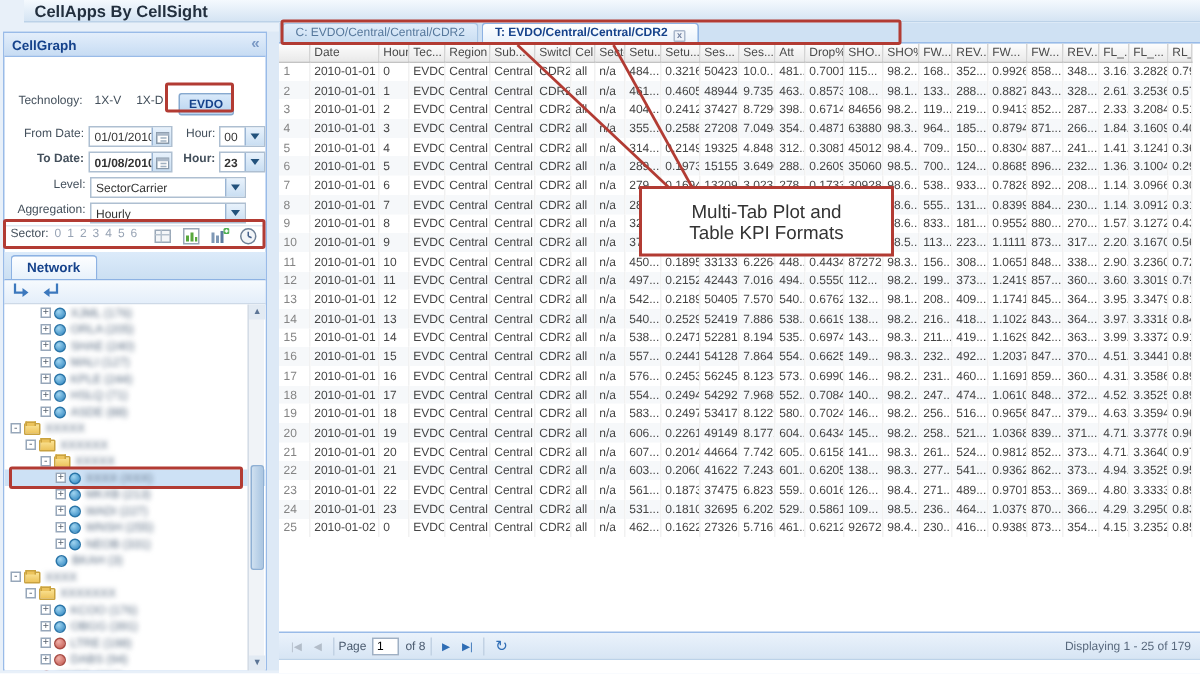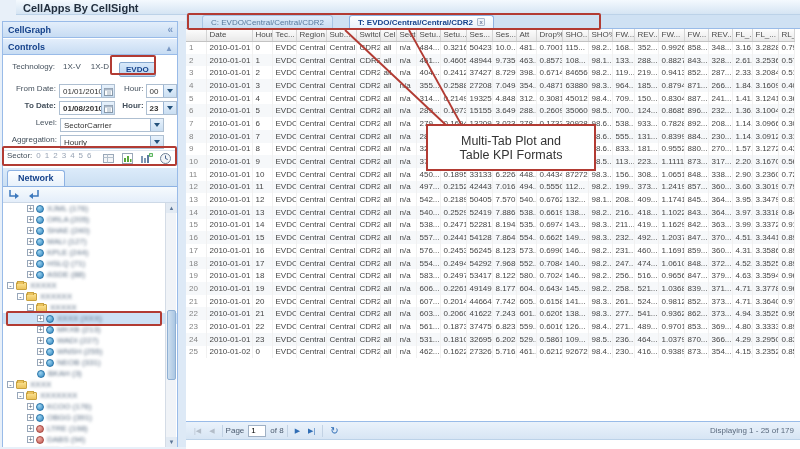--- a/index.html
+++ b/index.html
@@ -60,23 +60,23 @@
   .sthumb { position:absolute; left:1px; top:107px; width:9px; height:70px;
     background:linear-gradient(90deg,#cfe0f0,#aac6e2); border:1px solid #8fb0d4; border-radius:2px; }
   .sarrow { position:absolute; left:0; width:11px; height:10px; font-size:6px; color:#5c7596; text-align:center; line-height:10px; background:#e2eaf3; }
 
   .splitter { position:absolute; left:178px; top:21px; width:8px; height:426px; background:#dde9f6; cursor:col-resize; }
 
   
   .main { position:absolute; left:186px; top:15px; width:614px; height:434px; background:#fff; }
   .tabstrip { position:absolute; left:0; top:0; width:614px; height:14px;
     background:#cfe1f3; border-bottom:1px solid #99bbe8; display:flex; align-items:flex-end; }
-  .subtab { height:13px; margin-left:16px; padding:0 8px; font-size:8px; line-height:13px; color:#56789c;
+  .subtab { height:13px; margin-left:2px; padding:0 8px; font-size:8px; line-height:13px; color:#56789c;
     background:linear-gradient(#e0edfb,#cadef2); border:1px solid #a8c5e4; border-bottom:none;
-    border-radius:3px 3px 0 0; cursor:pointer; display:flex; align-items:center; gap:4px; white-space:nowrap; }
+    border-radius:3px 3px 0 0; cursor:pointer; display:flex; align-items:flex-end; gap:4px; white-space:nowrap; }
   .subtab.active { background:linear-gradient(#feffff,#eaf3fc); border-color:#8db2e3; color:#15428b; font-weight:bold; position:relative; z-index:3; }
   .tabclose { font-size:6px; font-weight:bold; color:#7181a0; border:1px solid #aab8cc; background:#eef3f9;
     width:8px; height:8px; line-height:7px; text-align:center; border-radius:1px; cursor:pointer; }
 
   table.grid { border-collapse:collapse; table-layout:fixed; width:606px; position:absolute; left:0; top:14px; }
   .grid th { height:12px; background:linear-gradient(#fdfdfd,#e9e9e9); border-right:1px solid #d4d4d4;
     border-bottom:1px solid #c3c3c3; font-size:8px; font-weight:normal; color:#4a4a4a; text-align:left;
     padding:0 0 0 3px; overflow:hidden; white-space:nowrap; cursor:pointer; }
   .grid td { height:12.7px; font-size:8px; color:#454545; padding:0 0 0 3px; overflow:hidden;
     white-space:nowrap; border-right:1px solid #f1f1f1; }
@@ -122,24 +122,20 @@
         <span class="navitem">LOGOUT</span>
         <span class="navsep"></span>
         <span class="navitem">ADMIN</span>
       </div>
   </div>
 
   <div class="leftpanel">
     <div class="phdr" style="top:0;">
       <span>CellGraph</span>
       <span class="ptool">«</span>
-    </div>
-    <div class="phdr" style="top:17px;">
-      <span>Controls</span>
-      <span class="ptool" style="font-size:8px;top:2px;">▲</span>
     </div>
 
     <div class="crow" style="top:40px;">
       <span class="clabel" style="width:52px;">Technology:</span>
       <span class="techopt" style="margin-left:8px;">1X-V</span>
       <span class="techopt" style="margin-left:10px;">1X-D</span>
       <span class="techbtn" style="margin-left:10px;">EVDO</span>
     </div>
 
     <div class="crow" style="top:62px;">

